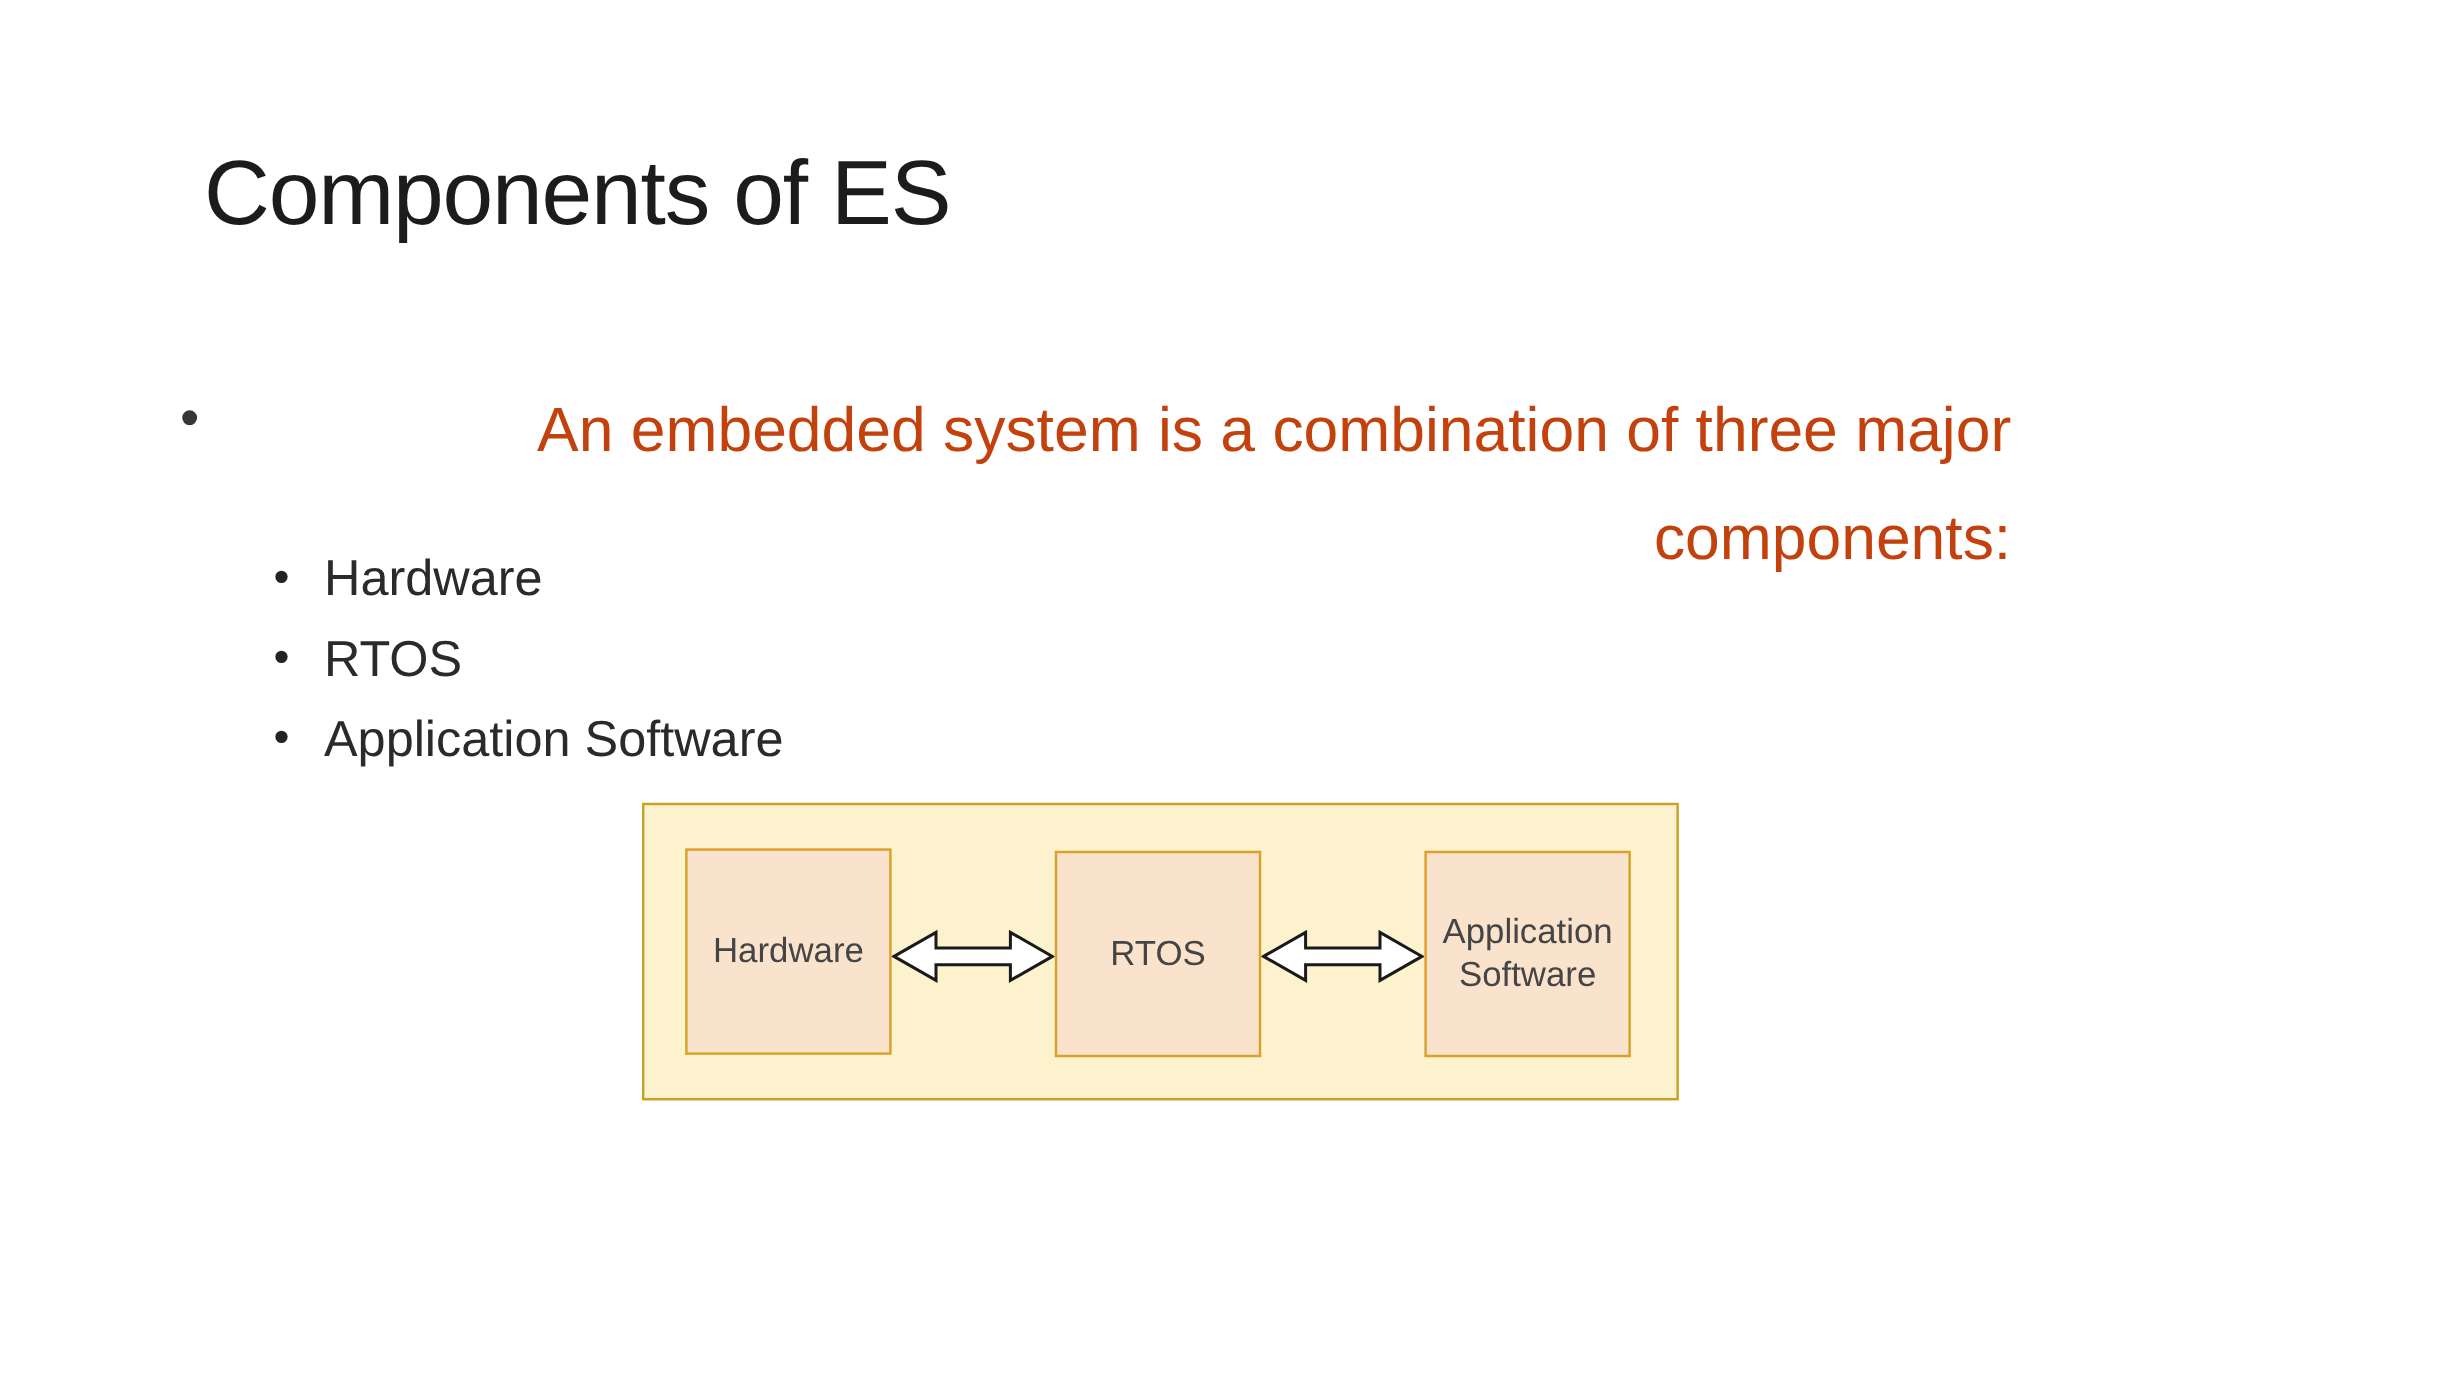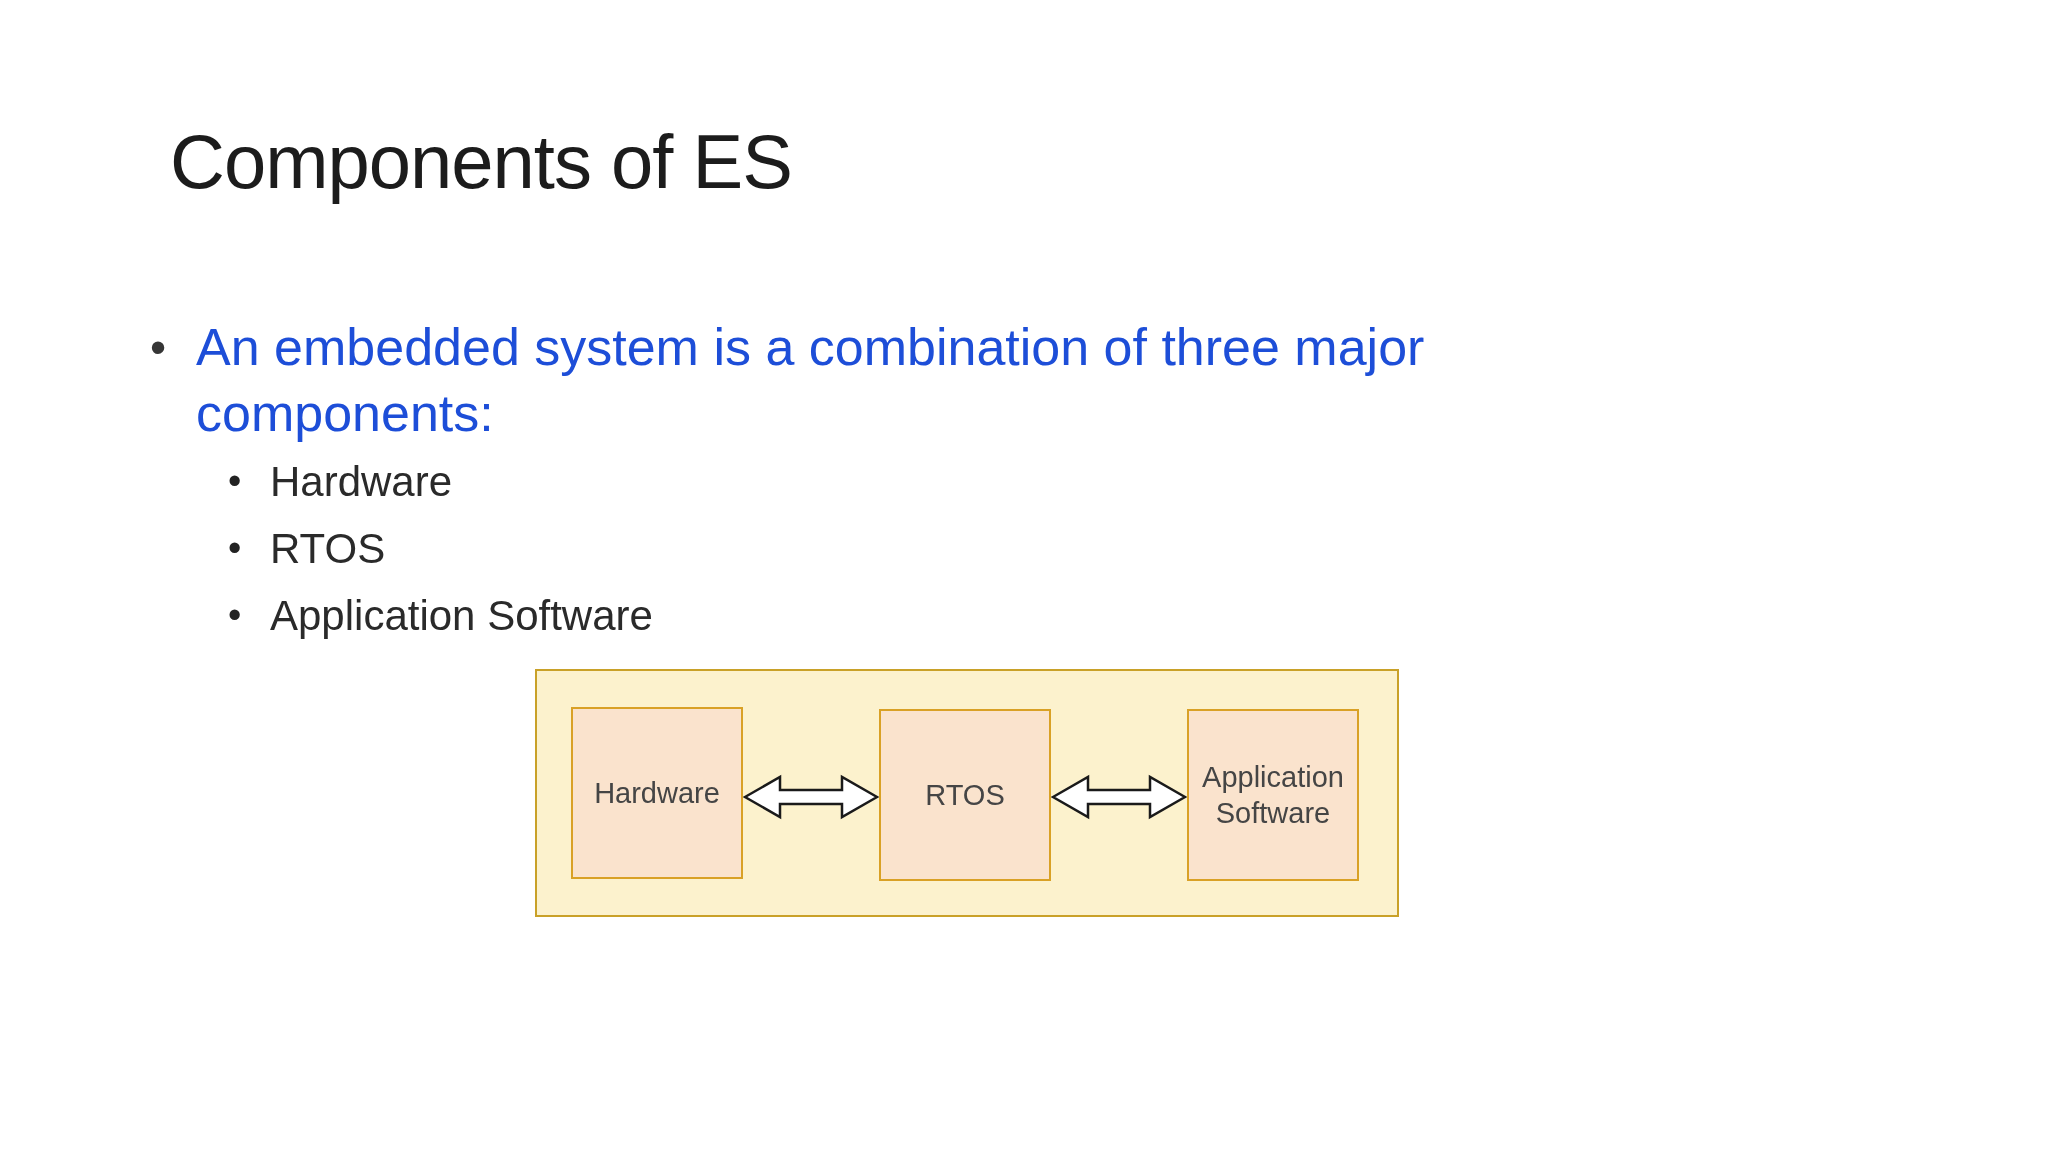--- a/index.html
+++ b/index.html
@@ -39,23 +39,24 @@
     align-items: flex-start;
   }
   .bullet-l1 .dot {
     flex: 0 0 46px;
     font-size: 46px;
     line-height: 66px;
     color: #363636;
   }
   .bullet-l1 .txt {
     font-size: 52px;
-    line-height: 66px;
-    color: #1d4ed8;
+    line-height: 90px;
+    color: #c2410c;
     max-width: 1480px;
+    text-align: right;
   }
 
   
   .sub-bullets {
     position: absolute;
     left: 228px;
     top: 448px;
   }
   .sub-item {
     display: flex;

